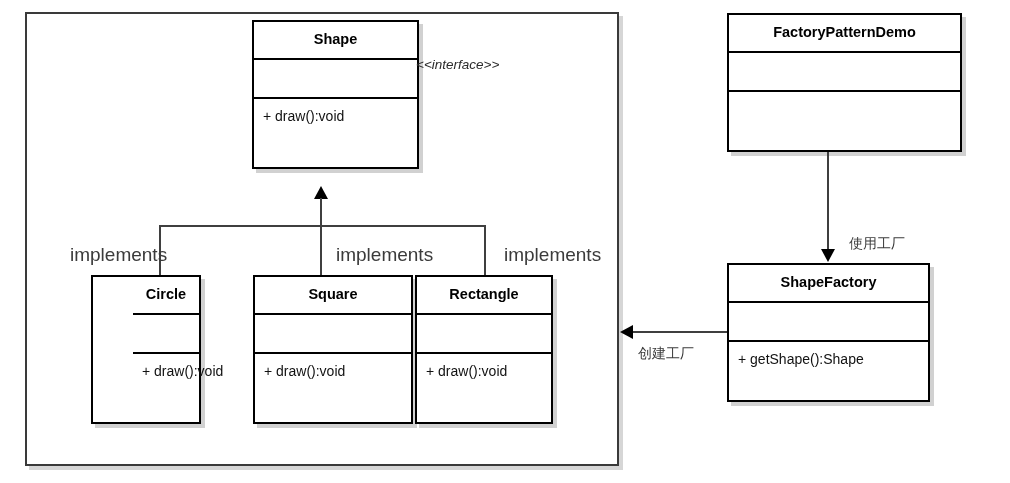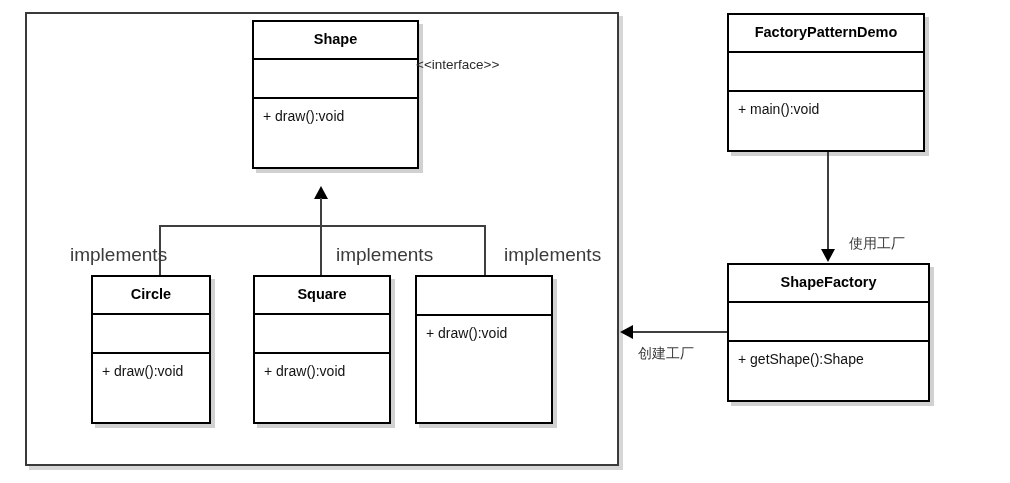--- a/index.html
+++ b/index.html
@@ -70,20 +70,21 @@
     color: #3b3b3b;
     white-space: nowrap;
     line-height: 15px;
   }
   .stereotype {
     position: absolute;
     font-size: 13.5px;
     color: #2b2b2b;
     white-space: nowrap;
     line-height: 15px;
+    font-style: italic;
   }
   .cjk-label {
     position: absolute;
     font-size: 14px;
     color: #3b3b3b;
     white-space: nowrap;
     line-height: 17px;
     margin-top: 45px;
   }
 
@@ -144,49 +145,47 @@
   <div class="conn-h" style="left:159px; top:225px; width:327px;"></div>
 
   <div class="conn-v" style="left:159px; top:225px; height:50px;"></div>
   <div class="conn-v" style="left:320px; top:225px; height:50px;"></div>
   <div class="conn-v" style="left:484px; top:225px; height:50px;"></div>
 
   <div class="edge-label" style="left:70px; top:247px;">implements</div>
   <div class="edge-label" style="left:336px; top:247px;">implements</div>
   <div class="edge-label" style="left:504px; top:247px;">implements</div>
 
-  <div class="uml-class" style="left:91px; top:275px; width:120px; height:149px;">
+  <div class="uml-class" style="left:91px; top:275px; width:110px; height:149px;padding-left:40px;">
     <div class="uml-name">Circle</div>
     <div class="uml-attrs"></div>
     <div class="uml-methods">
       <div class="uml-method-line">+ draw():void</div>
     </div>
   </div>
 
-  <div class="uml-class" style="left:253px; top:275px; width:138px; height:149px;">
+  <div class="uml-class" style="left:253px; top:275px; width:160px; height:149px;">
     <div class="uml-name">Square</div>
     <div class="uml-attrs"></div>
     <div class="uml-methods">
       <div class="uml-method-line">+ draw():void</div>
     </div>
   </div>
 
   <div class="uml-class" style="left:415px; top:275px; width:138px; height:149px;">
-    <div class="uml-attrs"></div>
-    <div class="uml-methods">
-      <div class="uml-method-line">+ draw():void</div>
-    </div>
-  </div>
-
-  <div class="uml-class" style="left:727px; top:13px; width:198px; height:139px;">
+    <div class="uml-name">Rectangle</div>
+    <div class="uml-attrs"></div>
+    <div class="uml-methods">
+      <div class="uml-method-line">+ draw():void</div>
+    </div>
+  </div>
+
+  <div class="uml-class" style="left:727px; top:13px; width:235px; height:139px;">
     <div class="uml-name">FactoryPatternDemo</div>
     <div class="uml-attrs"></div>
-    <div class="uml-methods">
-      <div class="uml-method-line">+ main():void</div>
-    </div>
   </div>
 
   <div class="conn-v" style="left:827px; top:152px; height:98px;"></div>
   <div class="arrow-down" style="left:821px; top:249px;"></div>
   <div class="cjk-label" style="left:849px; top:190px;">使用工厂</div>
 
   <div class="uml-class" style="left:727px; top:263px; width:203px; height:139px;">
     <div class="uml-name">ShapeFactory</div>
     <div class="uml-attrs"></div>
     <div class="uml-methods">

